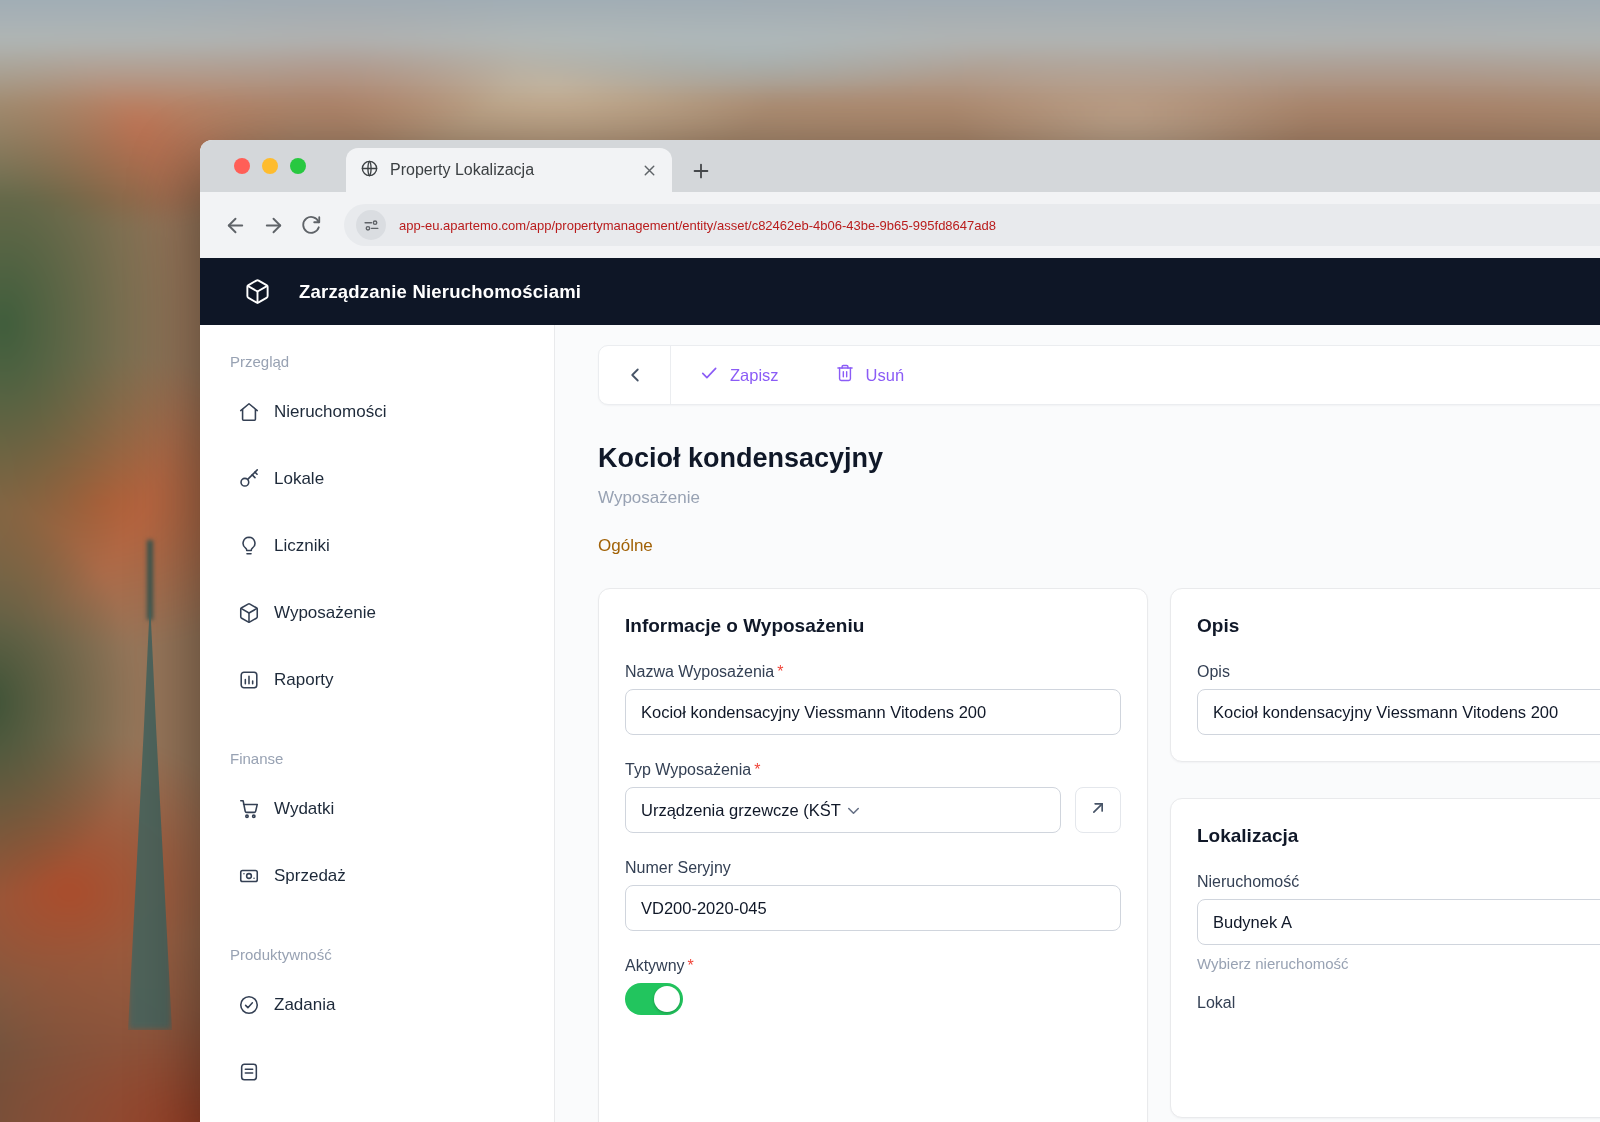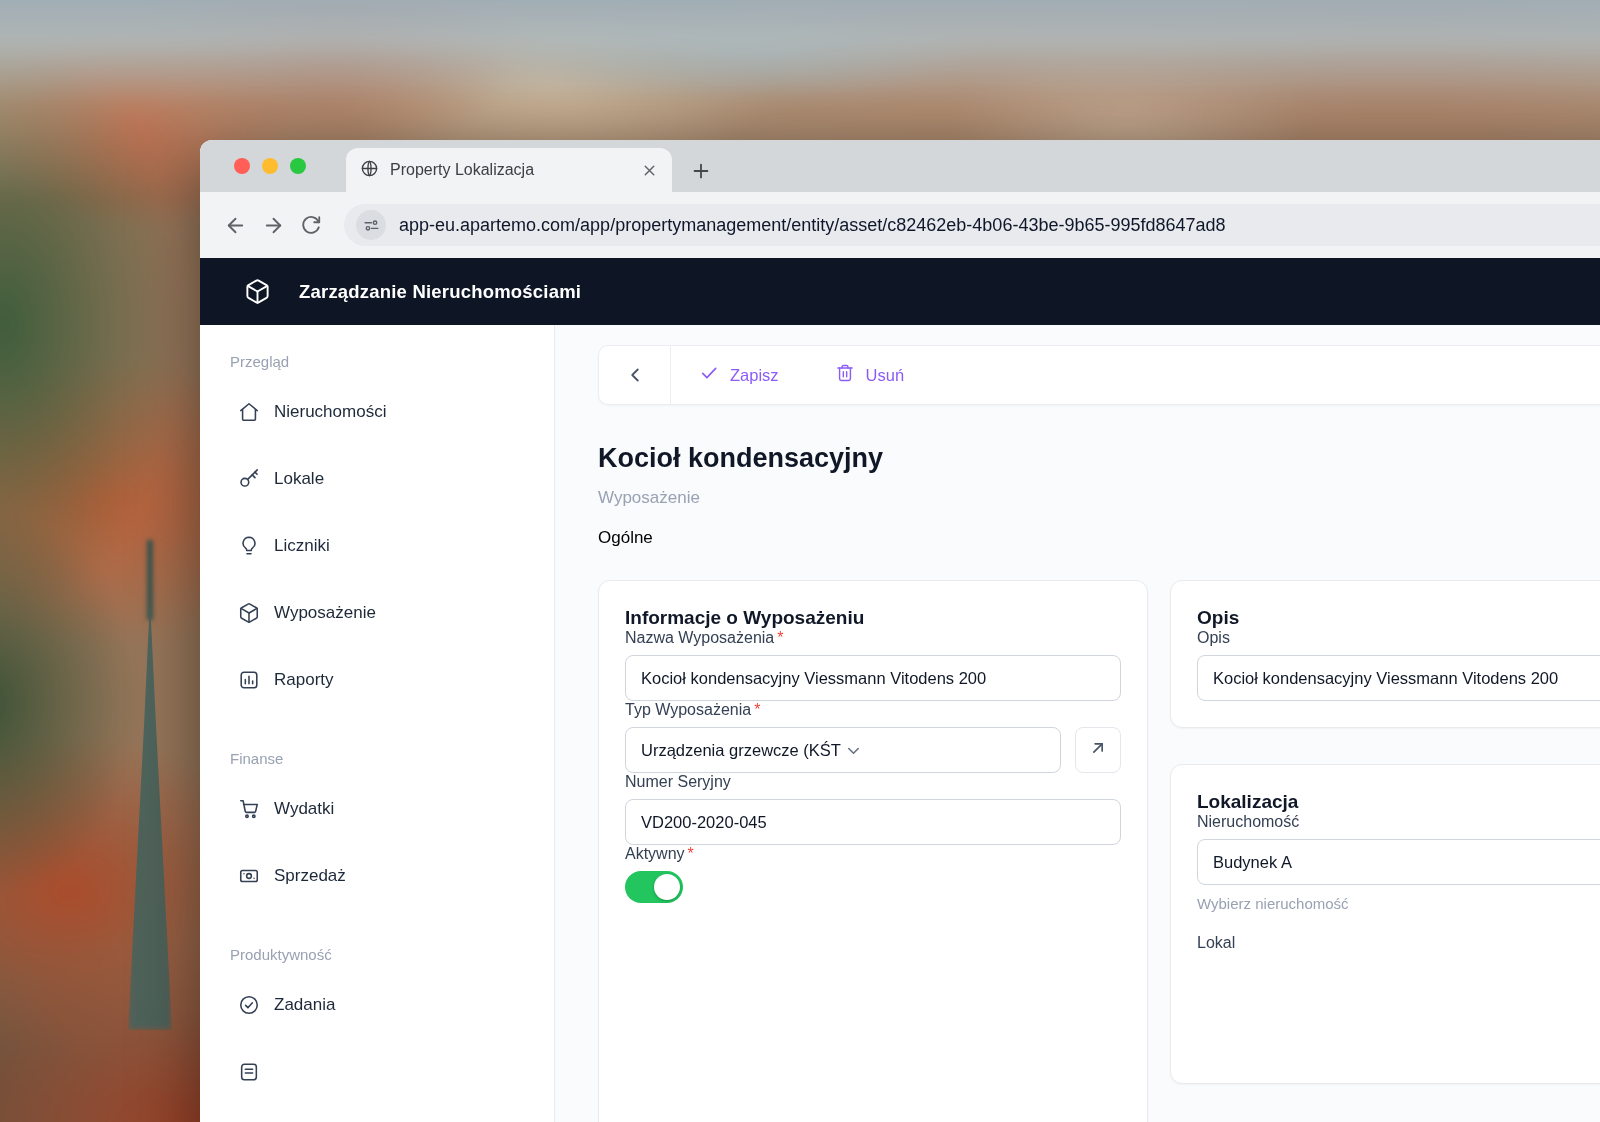--- a/index.html
+++ b/index.html
@@ -42,21 +42,21 @@
     display:flex; align-items:center; gap:11px; padding:0 14px; color:#3c4043; }
   .tab-title { font-size:16px; flex:1; white-space:nowrap; overflow:hidden; }
   .tab-close { color:#5f6368; display:flex; cursor:pointer; }
   .newtab { color:#45484b; margin:0 0 10px 18px; display:flex; cursor:pointer; }
 
   .urlrow { height:66px; background:#f2f3f5; display:flex; align-items:center; padding:0 18px 0 16px; }
   .navbtn { width:38px; height:38px; display:flex; align-items:center; justify-content:center; color:#5f6368; cursor:pointer; border-radius:50%; }
   .urlpill { flex:1; height:42px; margin-left:14px; background:#e8eaed; border-radius:21px;
     display:flex; align-items:center; gap:13px; padding:0 8px 0 12px; }
   .pill-badge { width:30px; height:30px; border-radius:50%; display:flex; align-items:center; justify-content:center; color:#5f6368; background:#dadde1; }
-  .url-text { font-size:18px; color:#0f172a; white-space:nowrap; }
+  .url-text { font-size:13px; color:#b91c1c; white-space:nowrap; }
 
   
   .appheader { height:67px; background:#0e1626; display:flex; align-items:center; padding-left:44px; color:#fff; }
   .appheader .brand-icon { display:flex; margin-right:28px; color:#fff; }
   .app-title { font-size:18.5px; font-weight:700; letter-spacing:.2px; }
 
   .appbody { display:flex; height:815px; background:#fafbfc; }
   .sidebar { width:355px; min-width:355px; background:#fff; border-right:1px solid #e9eaec; padding:28px 0 0 30px; overflow:hidden; }
   .ssection { font-size:15px; color:#98a2b3; margin:0 0 8px 0; }
   .ssection.gap { margin-top:37px; }
@@ -64,28 +64,28 @@
   .sitem .icon { color:#344054; display:flex; }
 
   .main { flex:1; padding:20px 0 0 43px; overflow:hidden; }
   .toolbar { width:1160px; height:60px; background:#fff; border:1px solid #ebedf0; border-radius:10px;
     display:flex; align-items:center; box-shadow:0 1px 2px rgba(16,24,40,.04); }
   .tb-back { width:72px; height:100%; display:flex; align-items:center; justify-content:center; color:#475467; cursor:pointer; border-right:1px solid #ebedf0; }
   .tb-btn { display:flex; align-items:center; gap:11px; padding:0 28px; height:100%; color:#8b5cf6; font-size:16.5px; cursor:pointer; }
 
   .page-title { margin-top:38px; font-size:27px; font-weight:600; color:#101828; }
   .page-subtitle { margin-top:14px; font-size:17px; color:#98a2b3; }
-  .page-tab { margin-top:20px; font-size:17px; color:#000000; display:inline-block; cursor:pointer; }
+  .page-tab { margin-top:28px; font-size:17px; color:#a16207; display:inline-block; cursor:pointer; }
 
   .cards { display:flex; gap:22px; margin-top:32px; align-items:flex-start; }
   .card { background:#fff; border:1px solid #e9eaec; border-radius:12px; padding:26px; box-shadow:0 1px 2px rgba(16,24,40,.04); }
   .card-info { width:550px; min-height:600px; }
   .col-right { width:560px; display:flex; flex-direction:column; gap:36px; }
   .card-title { font-size:19px; font-weight:600; color:#101828; }
-  .flabel { margin-bottom:8px; font-size:16px; font-weight:500; color:#344054; }
+  .flabel { margin-top:26px; margin-bottom:8px; font-size:16px; font-weight:500; color:#344054; }
   .req { color:#f04438; margin-left:3px; }
   .tinput { width:100%; height:46px; border:1px solid #d0d5dd; border-radius:8px; background:#fff;
     padding:0 15px; font-size:16.5px; color:#101828; font-family:inherit; outline:none; }
   .selectrow { display:flex; align-items:center; gap:14px; }
   .tselect { flex:1; height:46px; border:1px solid #d0d5dd; border-radius:8px; background:#fff;
     display:flex; align-items:center; padding:0 13px 0 15px; font-size:16.5px; color:#101828; cursor:pointer; }
   .tselect span { flex:1; white-space:nowrap; overflow:hidden; }
   .tselect .chev { color:#667085; display:flex; }
   .linkbtn { width:46px; height:46px; border:1px solid #e4e7ec; border-radius:8px; background:#fff;
     display:flex; align-items:center; justify-content:center; color:#475467; cursor:pointer; }

